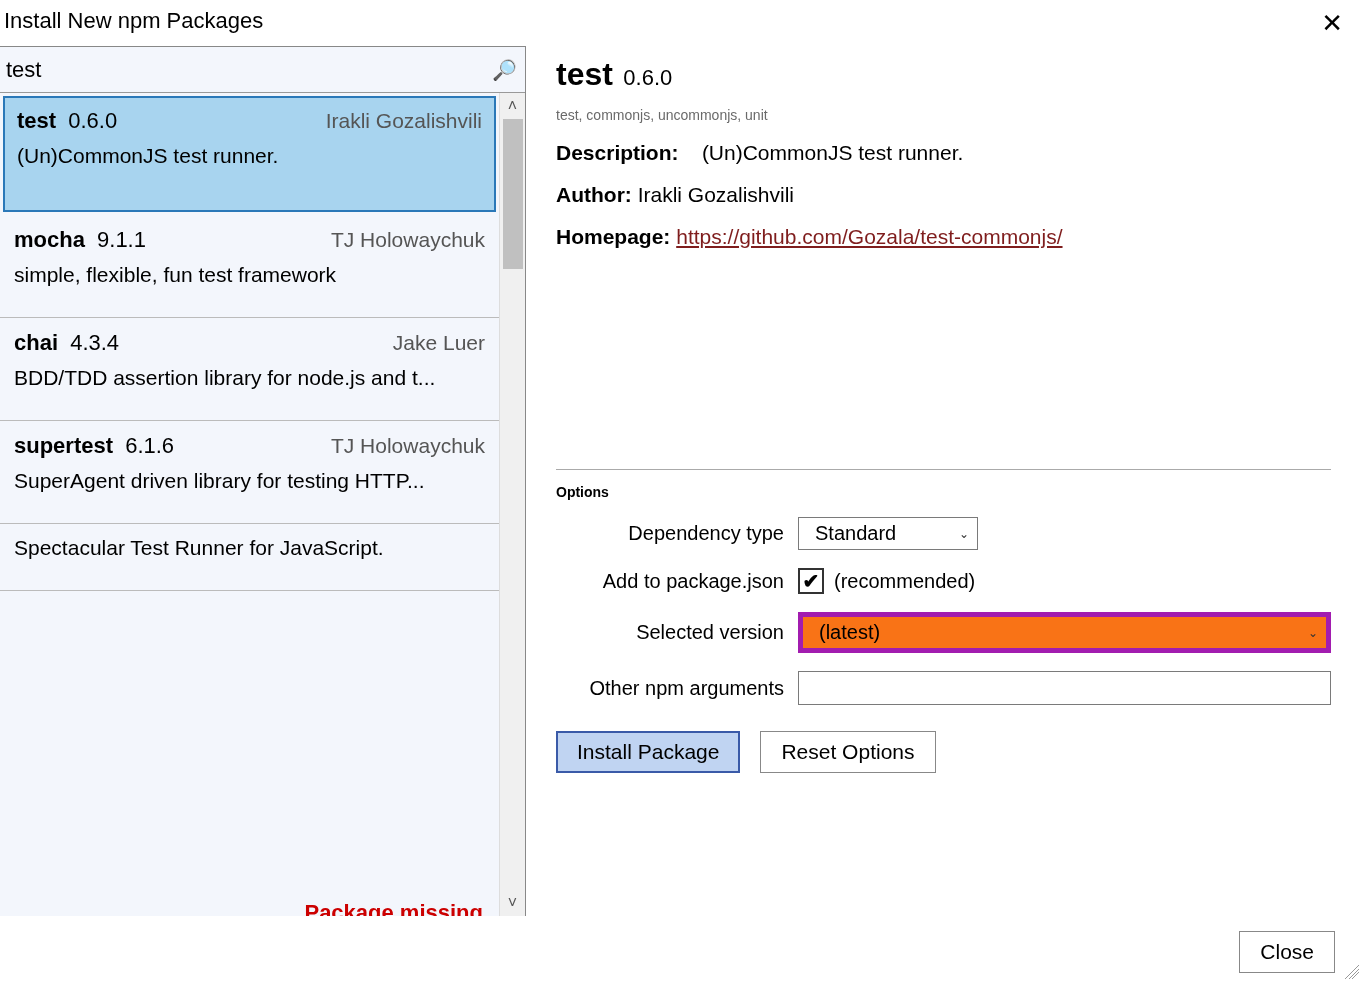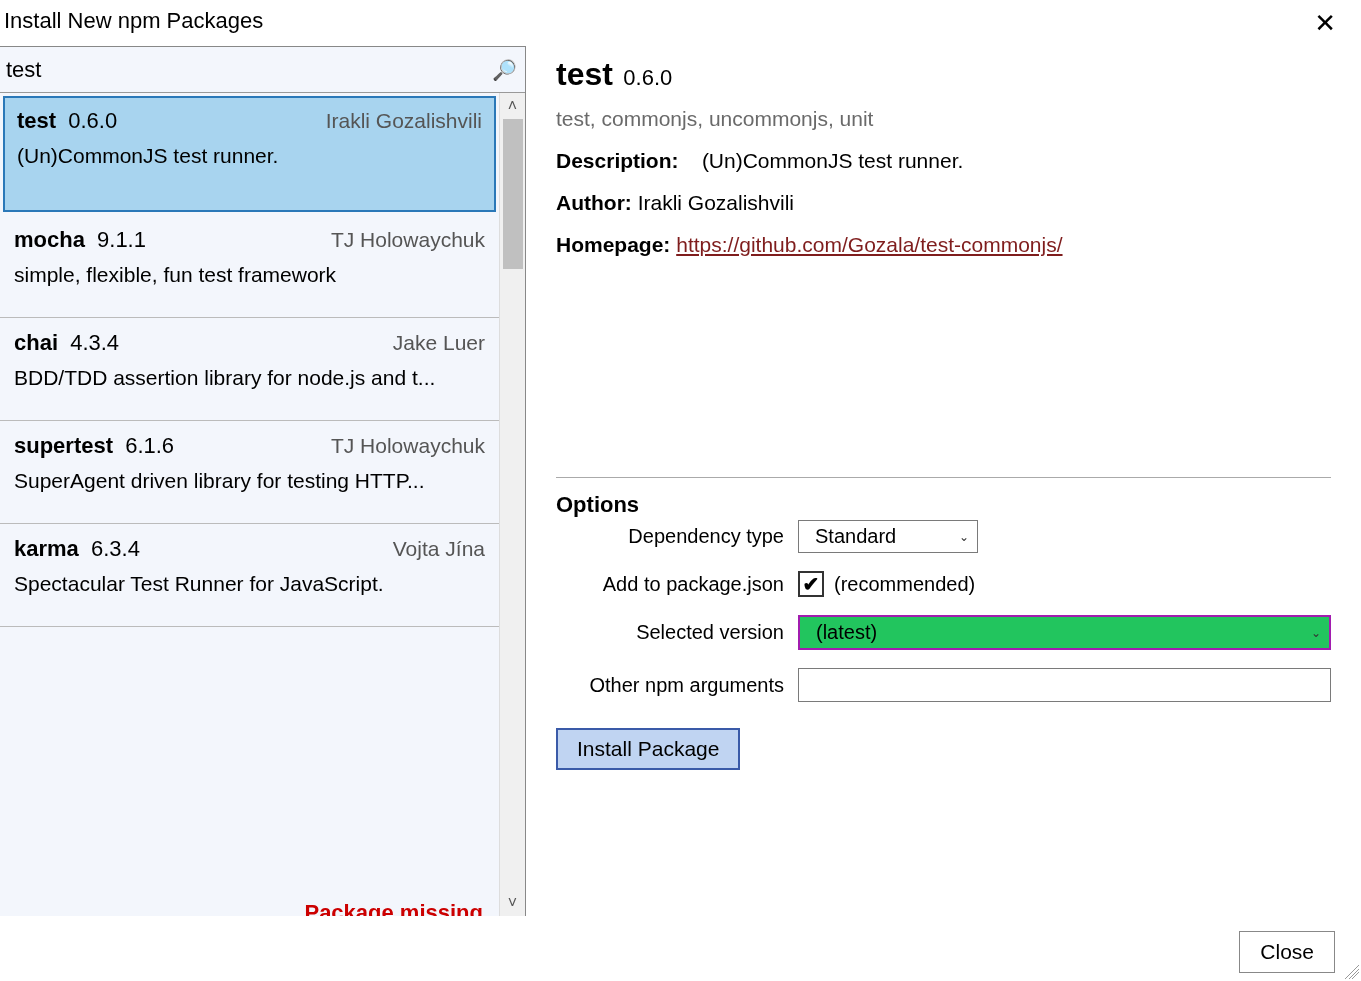--- a/index.html
+++ b/index.html
@@ -9,21 +9,21 @@
     color: #000;
     width: 1361px;
     height: 981px;
     overflow: hidden;
     position: relative;
   }
   .titlebar {
     display: flex;
     justify-content: space-between;
     align-items: flex-start;
-    padding: 8px 19px 8px 4px;
+    padding: 8px 12px 8px 4px;
   }
   .titlebar .title {
     font-size: 22px;
     color: #000;
   }
   .close-x {
     font-size: 26px;
     line-height: 1;
     cursor: pointer;
     padding: 2px 6px;
@@ -160,43 +160,43 @@
     font-weight: 700;
     display: inline-block;
   }
   .detail-ver {
     font-size: 22px;
     font-weight: 400;
     margin-left: 6px;
   }
   .tags {
     color: #6a6a6a;
-    font-size: 21px;
+    font-size: 14px;
     margin-top: 14px;
   }
   .meta-row {
     font-size: 21px;
     margin-top: 18px;
   }
   .meta-label {
     font-weight: 600;
   }
   .homepage-link {
     color: #7f1d1d;
     text-decoration: underline;
   }
   .options-divider {
     border-top: 1px solid #aaa;
     margin-top: 220px;
   }
   .options-title {
-    font-size: 22px;
+    font-size: 14px;
     font-weight: 700;
     margin-top: 14px;
-    margin-bottom: 2px;
+    margin-bottom: 17px;
   }
   .opt-row {
     display: flex;
     align-items: center;
     margin-bottom: 18px;
   }
   .opt-label {
     width: 242px;
     text-align: right;
     font-size: 20px;
@@ -215,22 +215,22 @@
   .select-caret {
     position: absolute;
     right: 8px;
     top: 50%;
     transform: translateY(-50%);
     font-size: 12px;
     color: #333;
   }
   .select-wide {
     flex: 1;
-    border: 2px solid #a21caf;
-    background: #22c55e;
+    border: 5px solid #a21caf;
+    background: #f97316;
   }
   .checkbox {
     width: 26px;
     height: 26px;
     border: 2px solid #333;
     display: inline-flex;
     align-items: center;
     justify-content: center;
     font-size: 20px;
     font-weight: bold;
@@ -321,24 +321,20 @@
             <div class="pkg-desc">BDD/TDD assertion library for node.js and t...</div>
           </div>
           <div class="result-item">
             <div class="result-head">
               <div><span class="pkg-name">supertest</span><span class="pkg-ver"> 6.1.6</span></div>
               <div class="pkg-author">TJ Holowaychuk</div>
             </div>
             <div class="pkg-desc">SuperAgent driven library for testing HTTP...</div>
           </div>
           <div class="result-item">
-            <div class="result-head">
-              <div><span class="pkg-name">karma</span><span class="pkg-ver"> 6.3.4</span></div>
-              <div class="pkg-author">Vojta Jína</div>
-            </div>
             <div class="pkg-desc">Spectacular Test Runner for JavaScript.</div>
           </div>
           <div class="package-missing">Package missing</div>
       </div>
       <div class="scrollbar">
         <div class="scroll-arrow">˄</div>
         <div class="scroll-track">
           <div class="scroll-thumb"></div>
         </div>
         <div class="scroll-arrow">˅</div>
@@ -393,20 +389,21 @@
       </div>
     </div>
 
     <div class="opt-row">
       <div class="opt-label">Other npm arguments</div>
       <input class="text-input" value="" style="">
     </div>
 
     <div class="button-row">
       <button class="btn btn-primary">Install Package</button>
+      <button class="btn">Reset Options</button>
     </div>
   </div>
 </div>
 
 <div class="footer">
   <button class="btn">Close</button>
 </div>
 <div class="resize-grip"></div>
 
 </body></html>

